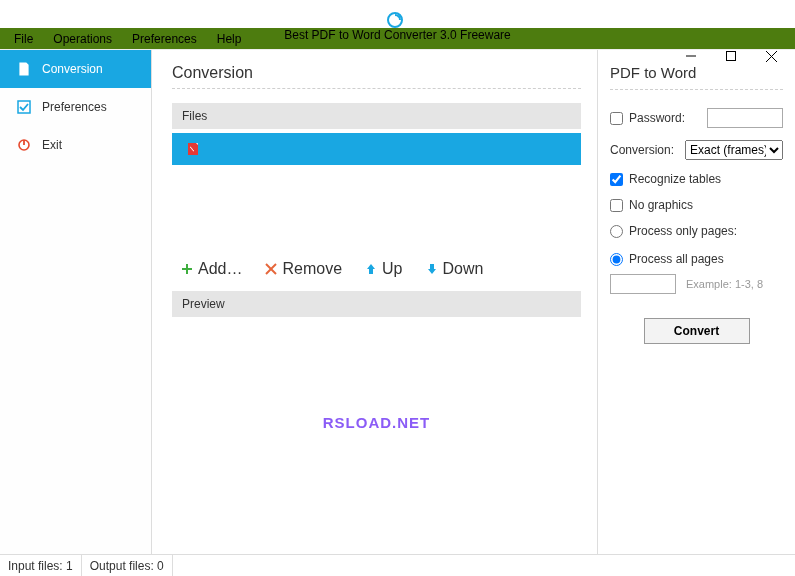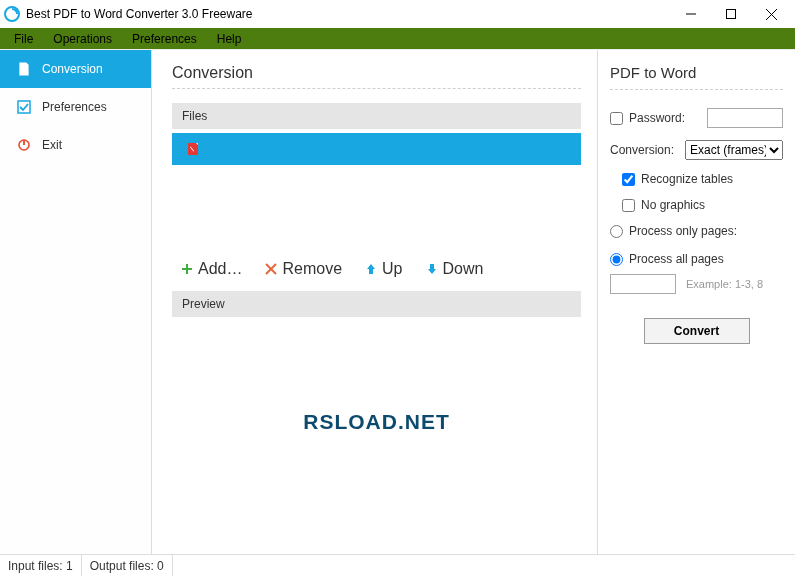--- a/index.html
+++ b/index.html
@@ -1,18 +1,18 @@
 <!DOCTYPE html>
 <html><head>
 <meta charset="utf-8">
 <style>
 * { box-sizing: border-box; margin: 0; padding: 0; }
 body { font-family: "Segoe UI", Tahoma, sans-serif; font-size: 12px; color: #333; background: #fff; width: 795px; height: 576px; overflow: hidden; position: relative; }
 
-.titlebar { height: 28px; display: flex; align-items: center; padding: 12px 4px; background: #fff; }
+.titlebar { height: 28px; display: flex; align-items: center; padding: 12px 4px; background: #fff; flex-direction: column; }
 .titlebar .logo { width: 16px; height: 16px; margin-right: 6px; display: flex; align-items: center; justify-content: center; }
 .titlebar .title { font-size: 12px; color: #000; }
 .win-controls { margin-left: auto; display: flex; }
 .win-controls div { width: 40px; height: 28px; display: flex; align-items: center; justify-content: center; color: #222; font-size: 14px; }
 
 .menubar { height: 22px; display: flex; align-items: center; padding: 0 4px; background: #4d7c0f; border-bottom: 1px solid #eee; }
 .menubar div { padding: 2px 10px; font-size: 12px; color: #000; }
 
 .content { display: flex; height: calc(100% - 28px - 22px - 22px); }
 
@@ -30,35 +30,35 @@
 .file-list { background: #fff; border: 0; }
 .file-row { background: #19a7e2; height: 32px; display: flex; align-items: center; padding-left: 14px; margin-top: 4px; }
 .file-row .pdficon { width: 14px; height: 14px; display:flex; align-items:center; justify-content:center; }
 
 .file-toolbar { display: flex; gap: 6px; margin: 92px 0 10px 0; }
 .tbtn { display: inline-flex; align-items: center; gap: 4px; padding: 3px 8px; font-size: 16px; color: #333; background: transparent; border: none; }
 .tbtn .ic { width: 14px; height: 14px; display:flex; align-items:center; justify-content:center; }
 
 .preview-box { height: 172px; border: 0; position: relative; margin-top: 4px; }
 .preview-inner { height: 100%; overflow-y: scroll; padding: 30px 0 0 0; display: flex; align-items: center; justify-content: center; }
-.preview-inner .wm { font-weight: 700; font-size: 21px; color: #0c4a6e; letter-spacing: 1px; }
+.preview-inner .wm { font-weight: 700; font-size: 15px; color: #8b5cf6; letter-spacing: 1px; }
 
 .preview-inner::-webkit-scrollbar { width: 16px; }
 .preview-inner::-webkit-scrollbar-track { background: #f0f0f0; }
 .preview-inner::-webkit-scrollbar-thumb { background: #c7c7c7; }
 .preview-inner::-webkit-scrollbar-button:single-button { height: 16px; background: #f0f0f0; color:#444; }
 
 .rightpane { width: 198px; border-left: 1px solid #ddd; padding: 14px 12px; }
 .rightpane h3 { font-size: 15px; font-weight: 400; margin-bottom: 8px; }
 .rsep { border: 0; border-top: 1px dashed #cfcfcf; margin-bottom: 18px; }
 .frow { display: flex; align-items: center; margin-bottom: 12px; gap: 6px; font-size: 12px; }
 .frow input[type=text] { height: 20px; border: 1px solid #aaa; padding: 1px 3px; font-size: 12px; }
 .pwfield { width: 76px; margin-left: auto; }
 .selbox { font-size: 12px; height: 20px; width: 98px; margin-left: auto; }
-.chkrow { display: flex; align-items: center; gap: 6px; font-size: 12px; margin-bottom: 12px; margin-left: 12px; }
+.chkrow { display: flex; align-items: center; gap: 6px; font-size: 12px; margin-bottom: 12px; }
 .radrow { display: flex; align-items: center; gap: 6px; font-size: 12px; margin-bottom: 14px; }
 .pageinput { width: 66px; height: 20px; border: 1px solid #aaa; }
 .example { color: #999; font-size: 11px; margin-left: 4px; }
 .convert-btn { display: block; width: 106px; height: 26px; margin: 24px auto 0; font-weight: 700; font-size: 12px; background: #f3f3f3; border: 1px solid #999; }
 
 .statusbar { position: absolute; bottom: 0; left: 0; right: 0; height: 22px; display: flex; align-items: center; border-top: 1px solid #ddd; background: #fff; font-size: 12px; }
 .statusbar .cell { padding: 0 8px; border-right: 1px solid #ddd; height: 100%; display: flex; align-items: center; }
 </style>
 </head>
 <body>

